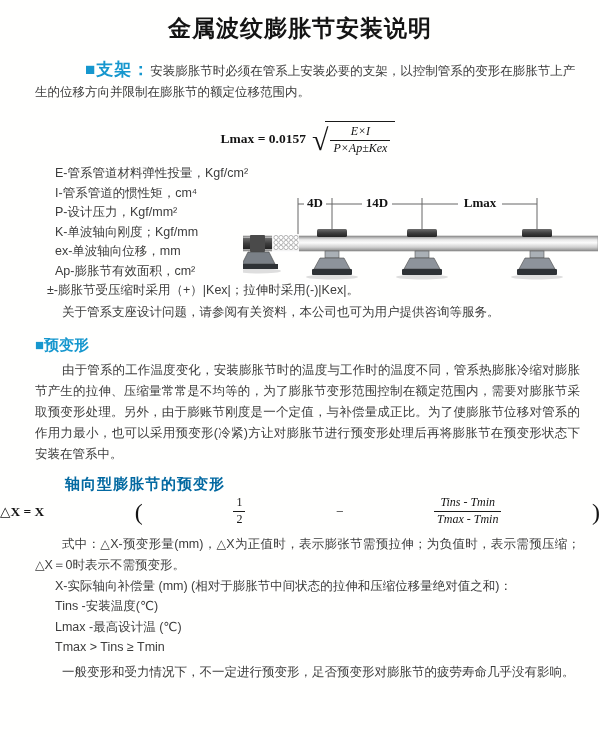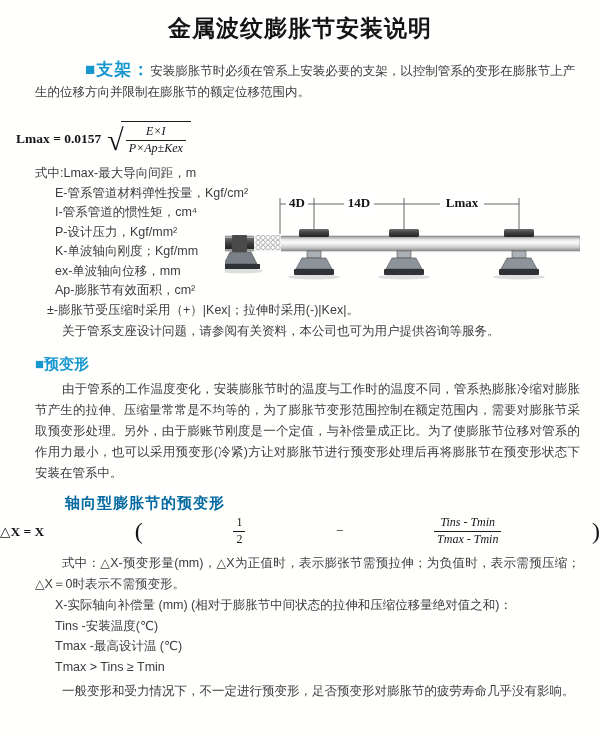--- a/index.html
+++ b/index.html
@@ -17,38 +17,38 @@
   .sec-head-inline{color:#1697CE;font-size:17px;font-weight:bold;letter-spacing:1px;}
   .example-line{margin:0 22px 0 35px;text-indent:27px;}
 
   
   .formula{
     text-align:center;color:#141414;
     font-family:"Liberation Serif","DejaVu Serif",serif;font-size:13.5px;
   }
   .formula .fbold{font-weight:bold;}
   .formula .fit{font-style:italic;}
-  .formula-lmax{margin-top:9px;height:40px;display:flex;align-items:center;padding-left:16px;}
+  .formula-lmax{margin-top:9px;height:40px;display:flex;align-items:center;justify-content:center;padding-left:16px;}
   .sqrt{display:inline-flex;align-items:center;margin-left:6px;}
   .sqrt-sym{font-size:30px;line-height:1;transform:translateY(1px);font-weight:normal;}
   .radicand{border-top:1.5px solid #1a1a1a;margin-left:-3px;padding:2px 5px 0 5px;}
   .frac{display:inline-flex;flex-direction:column;text-align:center;vertical-align:middle;font-size:12px;line-height:1.3;}
   .frac .fnum{border-bottom:1px solid #1a1a1a;padding:0 3px;}
   .frac .fden{padding:0 3px;}
   .big-paren{font-size:24px;font-weight:normal;line-height:1;vertical-align:middle;}
   .formula-dx{height:36px;display:flex;align-items:center;justify-content:space-between;gap:10px;}
 
   
   .defs{margin:5px 22px 0 35px;font-size:12.5px;line-height:19.5px;}
   .def-item{margin-left:20px;}
   .def-pm{margin-left:12px;}
   .note-par{margin:1px 22px 0 35px;text-indent:27px;}
 
   
-  .diagram{position:absolute;left:225px;top:190px;width:355px;height:100px;}
+  .diagram{position:absolute;left:243px;top:190px;width:355px;height:100px;}
 
   .sec-heading{margin:13px 0 0 35px;font-size:15px;font-weight:bold;color:#1697CE;}
   .pre-par{margin:5px 20px 0 35px;text-indent:27px;text-align:justify;}
   .sub-heading-axial{margin:10px 0 0 65px;font-size:15px;font-weight:bold;color:#0369a1;letter-spacing:1px;}
   .axial-par{margin:4px 20px 0 35px;text-indent:27px;text-align:justify;}
   .axial-line{margin:0 22px 0 55px;font-size:12.5px;line-height:20.5px;}
 </style>
 </head>
 <body>
 
@@ -66,21 +66,20 @@
       <span class="radicand">
         <span class="frac">
           <span class="fnum fit">E×I</span>
           <span class="fden fit">P×Ap±Kex</span>
         </span>
       </span>
     </span>
   </div>
 
   <div class="defs">
-    <div class="def-first">式中:Lmax-最大导向间距，m</div>
     <div class="def-item">E-管系管道材料弹性投量，Kgf/cm²</div>
     <div class="def-item">I-管系管道的惯性矩，cm⁴</div>
     <div class="def-item">P-设计压力，Kgf/mm²</div>
     <div class="def-item">K-单波轴向刚度；Kgf/mm</div>
     <div class="def-item">ex-单波轴向位移，mm</div>
     <div class="def-item">Ap-膨胀节有效面积，cm²</div>
     <div class="def-pm">±-膨胀节受压缩时采用（+）|Kex|；拉伸时采用(-)|Kex|。</div>
   </div>
 
   <p class="body-text note-par">关于管系支座设计问题，请参阅有关资料，本公司也可为用户提供咨询等服务。</p>
@@ -193,17 +192,17 @@
     <span class="frac">
       <span class="fnum fit">Tins - Tmin</span>
       <span class="fden fit">Tmax - Tmin</span>
     </span>
     <span class="big-paren">)</span>
   </div>
 
   <p class="body-text axial-par">式中：△X-预变形量(mm)，△X为正值时，表示膨张节需预拉伸；为负值时，表示需预压缩；△X＝0时表示不需预变形。</p>
   <div class="axial-line">X-实际轴向补偿量 (mm) (相对于膨胀节中间状态的拉伸和压缩位移量绝对值之和)：</div>
   <div class="axial-line">Tins -安装温度(℃)</div>
-  <div class="axial-line">Tmax -最高设计温 (℃)</div>
+  <div class="axial-line">Lmax -最高设计温 (℃)</div>
   <div class="axial-line">Tmax &gt; Tins ≥ Tmin</div>
   <p class="body-text axial-par">一般变形和受力情况下，不一定进行预变形，足否预变形对膨胀节的疲劳寿命几乎没有影响。</p>
 
 </div>
 
 </body></html>

